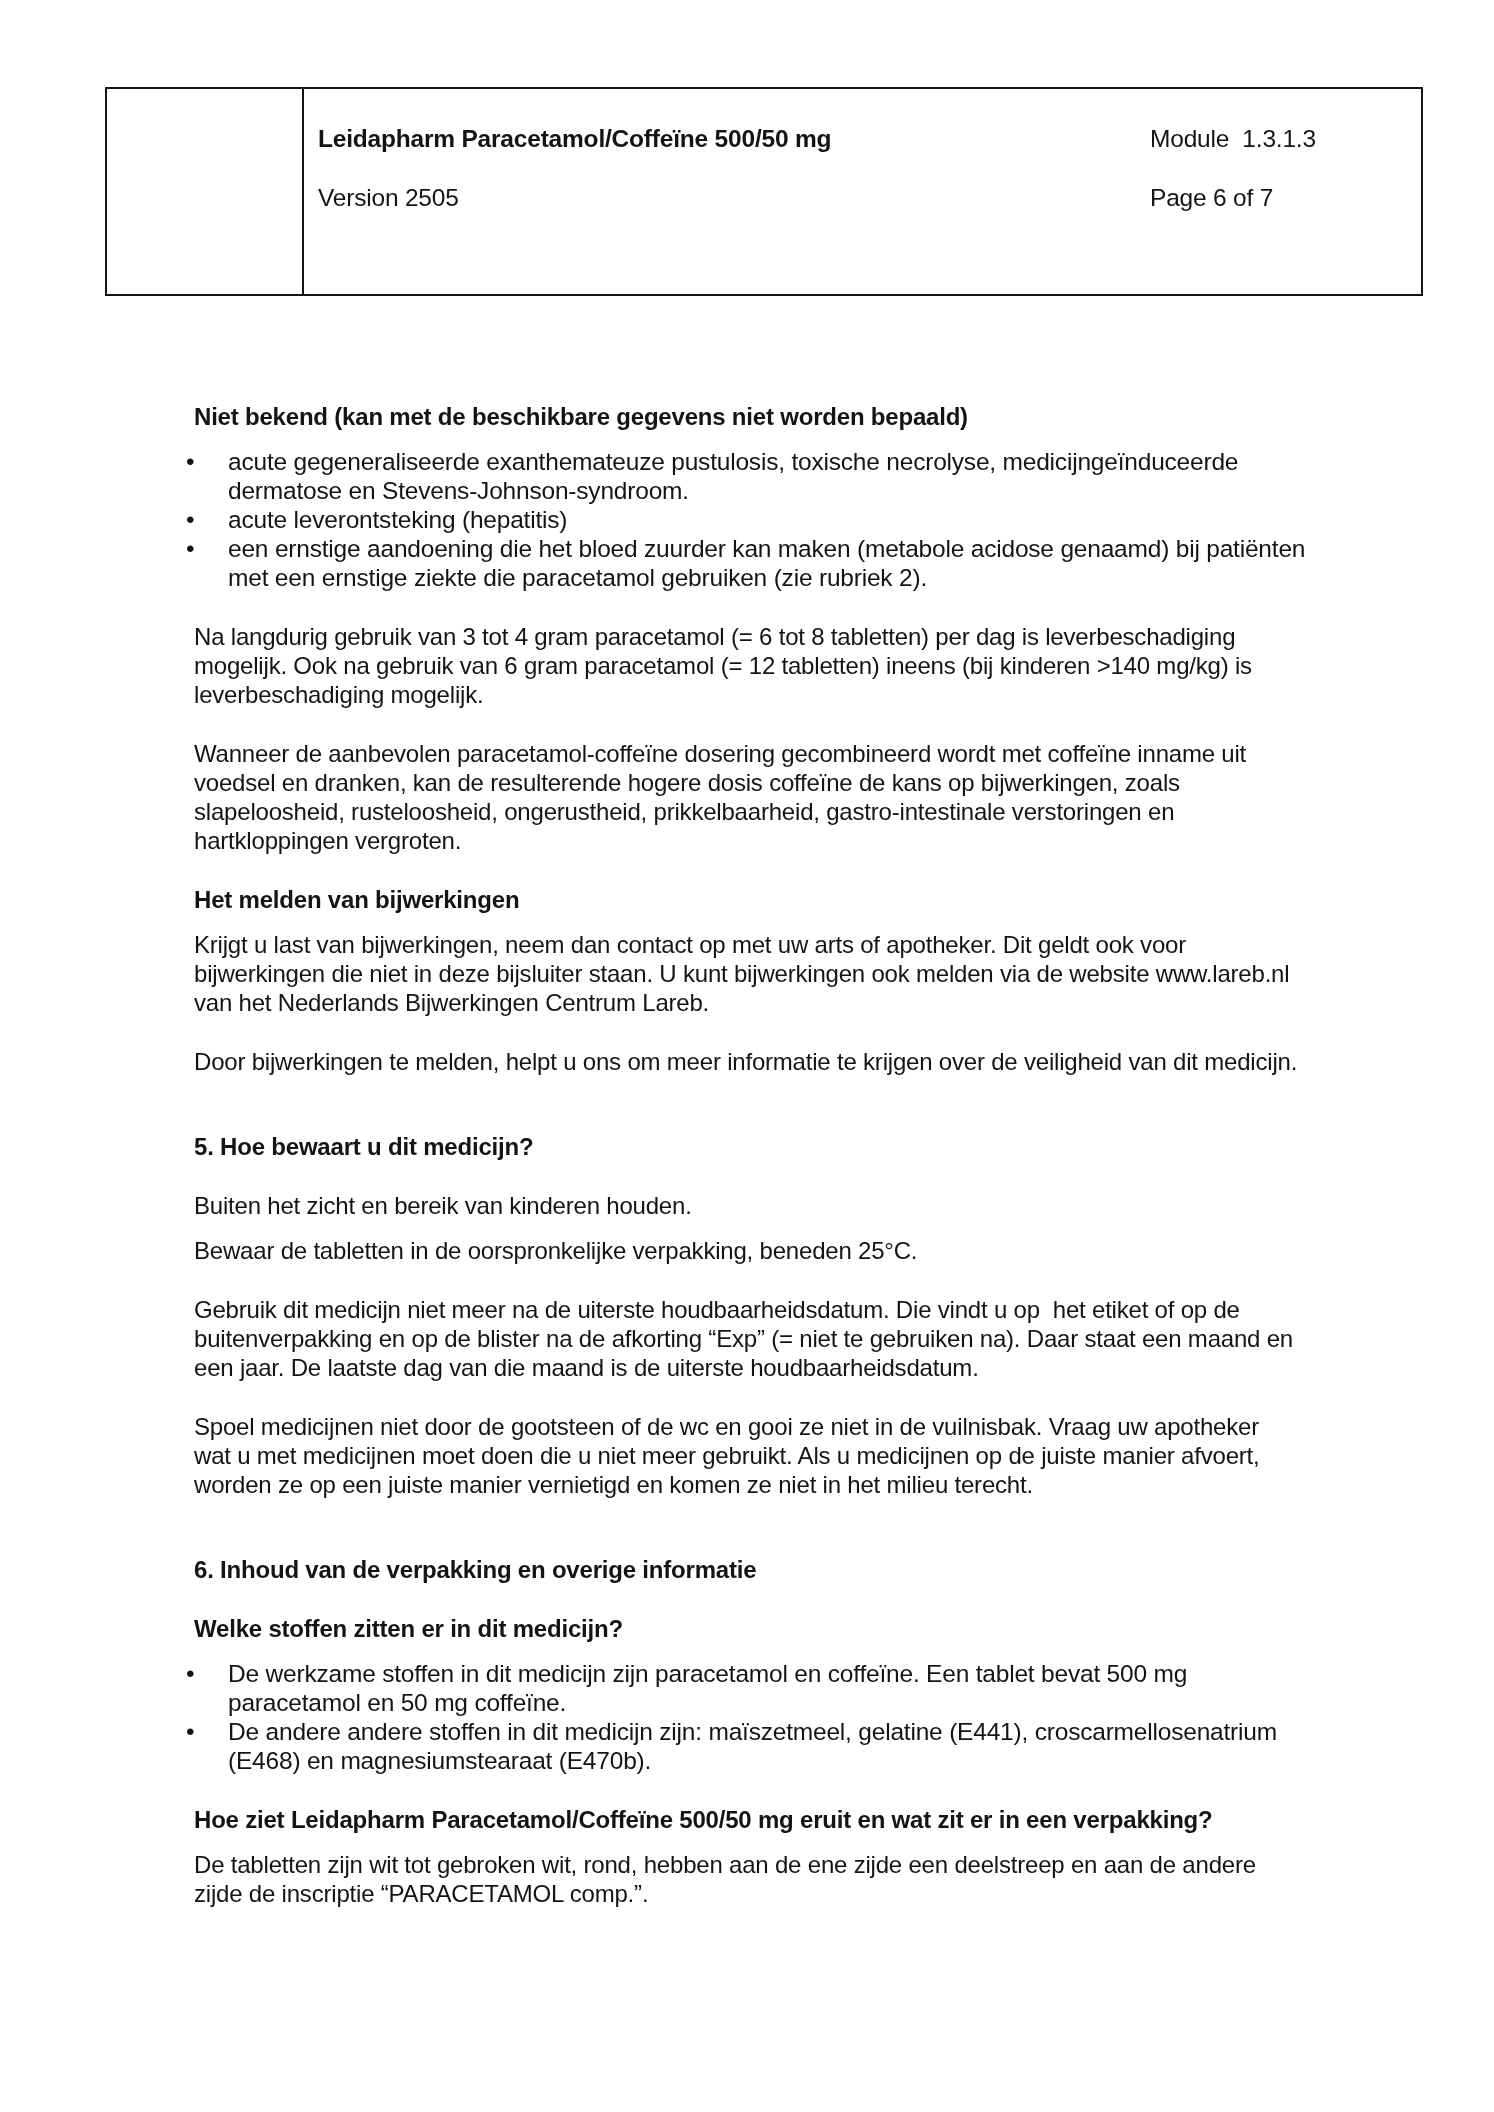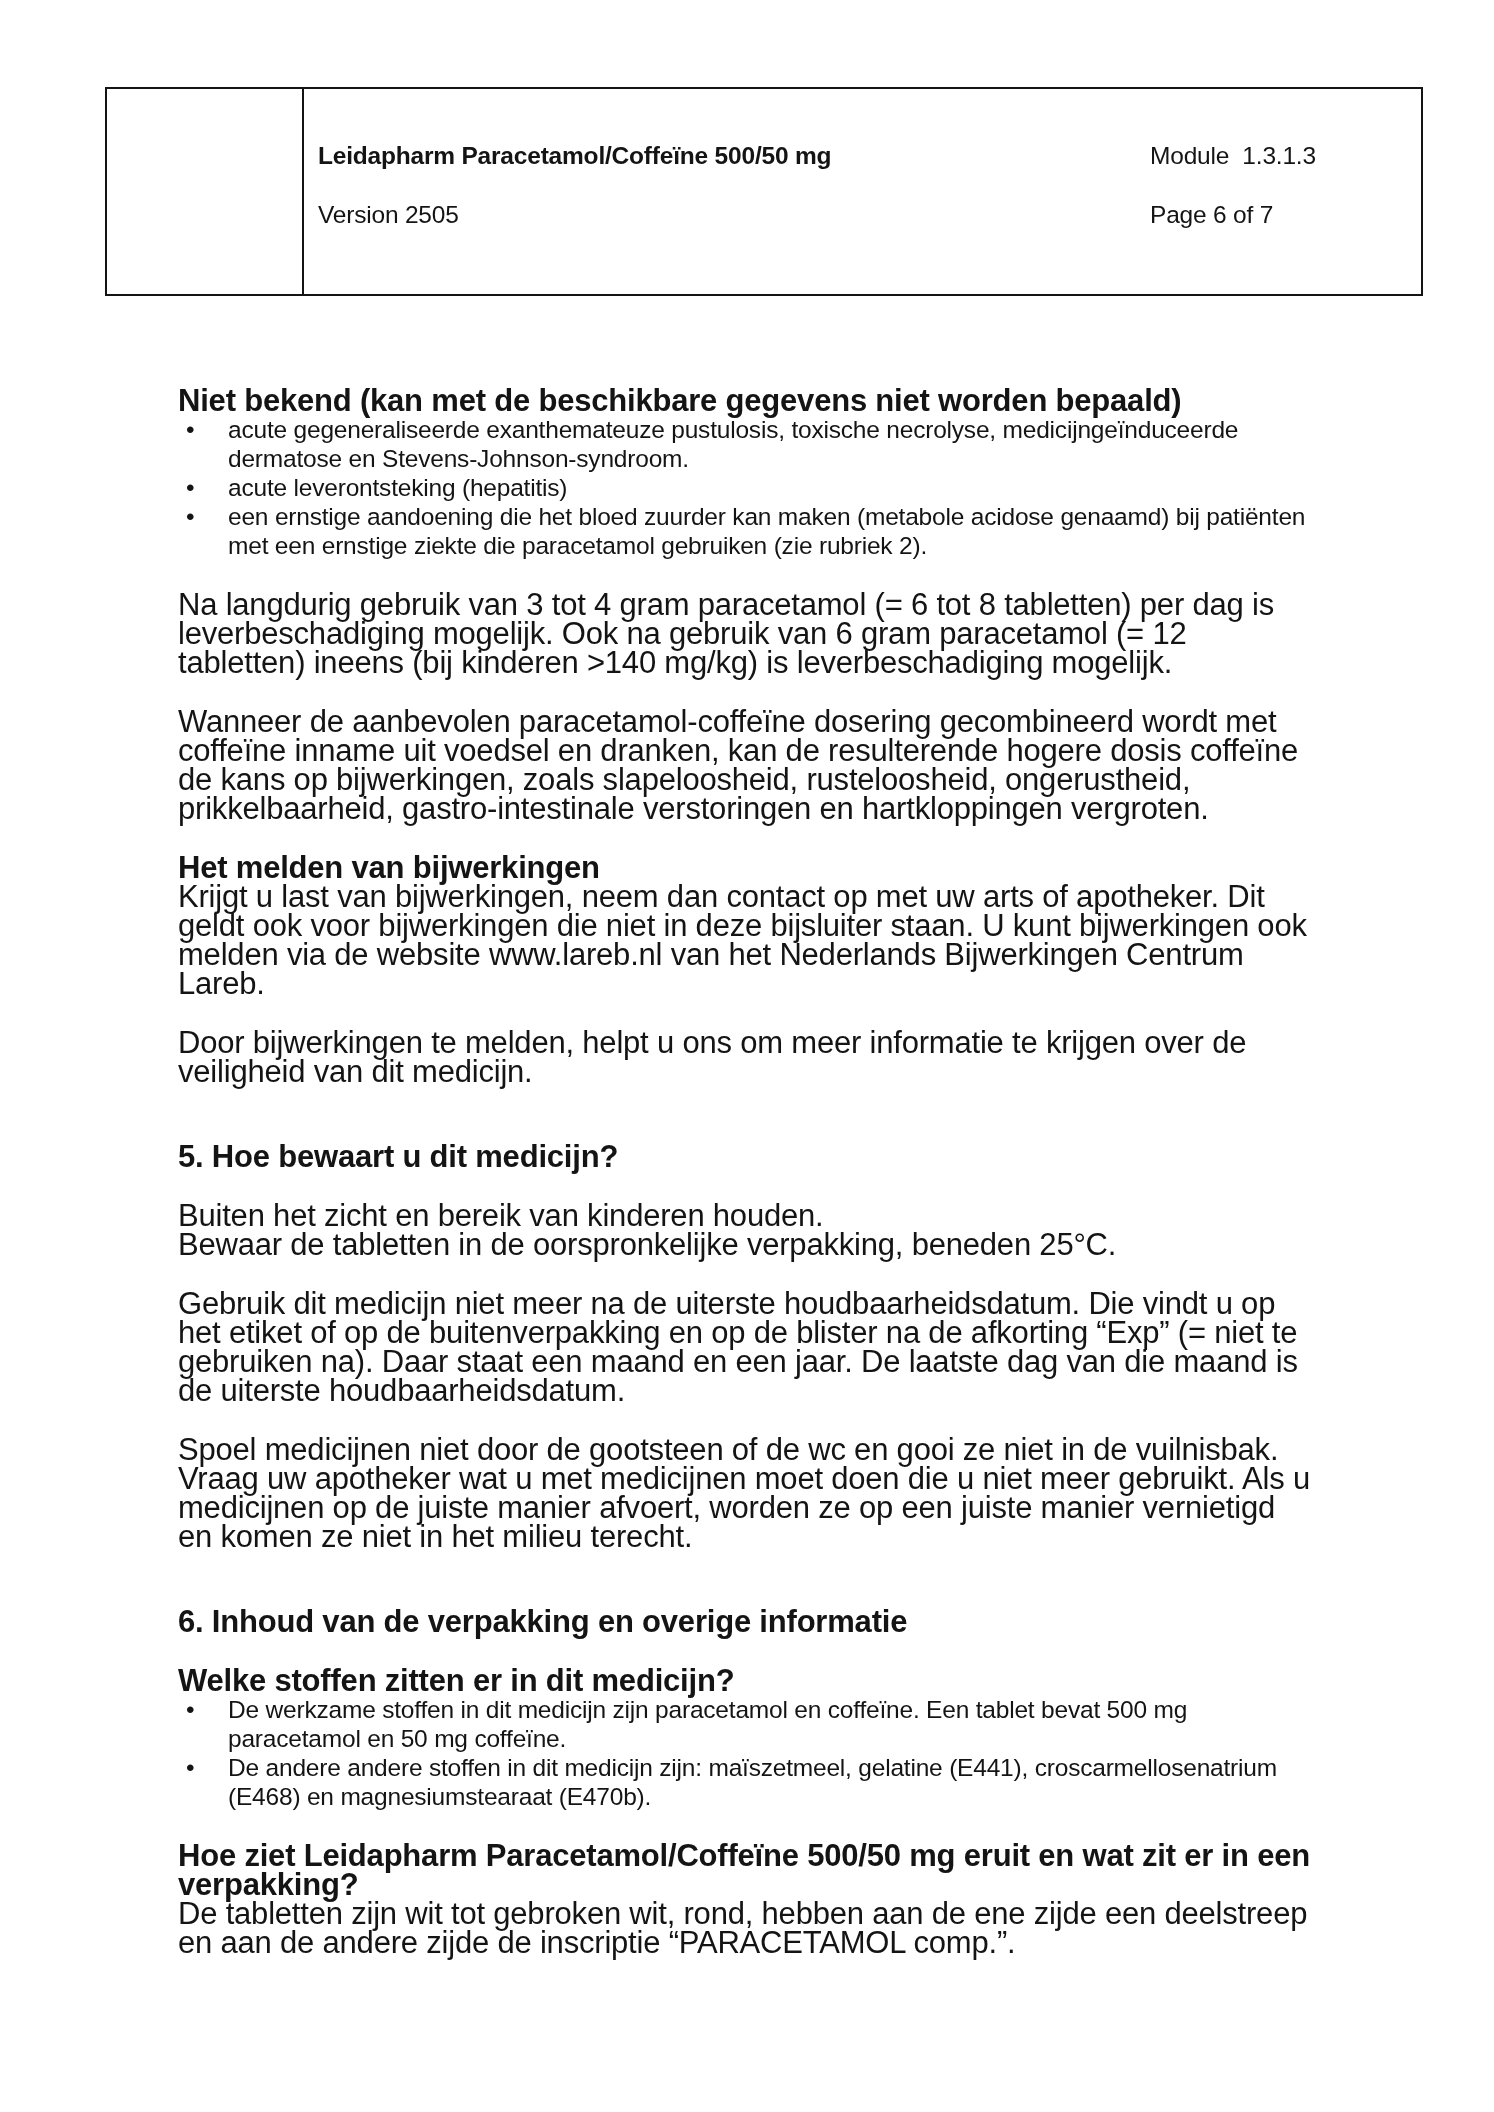--- a/index.html
+++ b/index.html
@@ -35,21 +35,20 @@
   .header-logo-cell {
     width: 197px;
     flex: 0 0 197px;
     border-right: 2px solid #141414;
     box-sizing: border-box;
   }
   .header-main-cell {
     flex: 1;
     padding: 35px 10px 0 14px;
     box-sizing: border-box;
-    margin-top: 17px;
   }
   .hrow {
     display: flex;
     height: 29px;
     margin-bottom: 30px;
     align-items: baseline;
   }
   .hleft {
     width: 832px;
     flex: 0 0 832px;
@@ -61,23 +60,23 @@
   .bold { font-weight: bold; }
 
   
   .doc-body {
     position: absolute;
     left: 178px;
     top: 386px;
     width: 1136px;
   }
   .doc-body p, .doc-body h3 {
-    margin: 0;
+    margin: 16px;
     padding: 0;
-    font-size: 31px;
+    font-size: 24px;
     line-height: 29px;
     white-space: pre-wrap;
   }
   .doc-body h3 { font-weight: bold; }
   .mt1 { margin-top: 30px !important; }
   .mt2 { margin-top: 56px !important; }
   ul.bullets {
     list-style: none;
     margin: 0;
     padding: 0;

